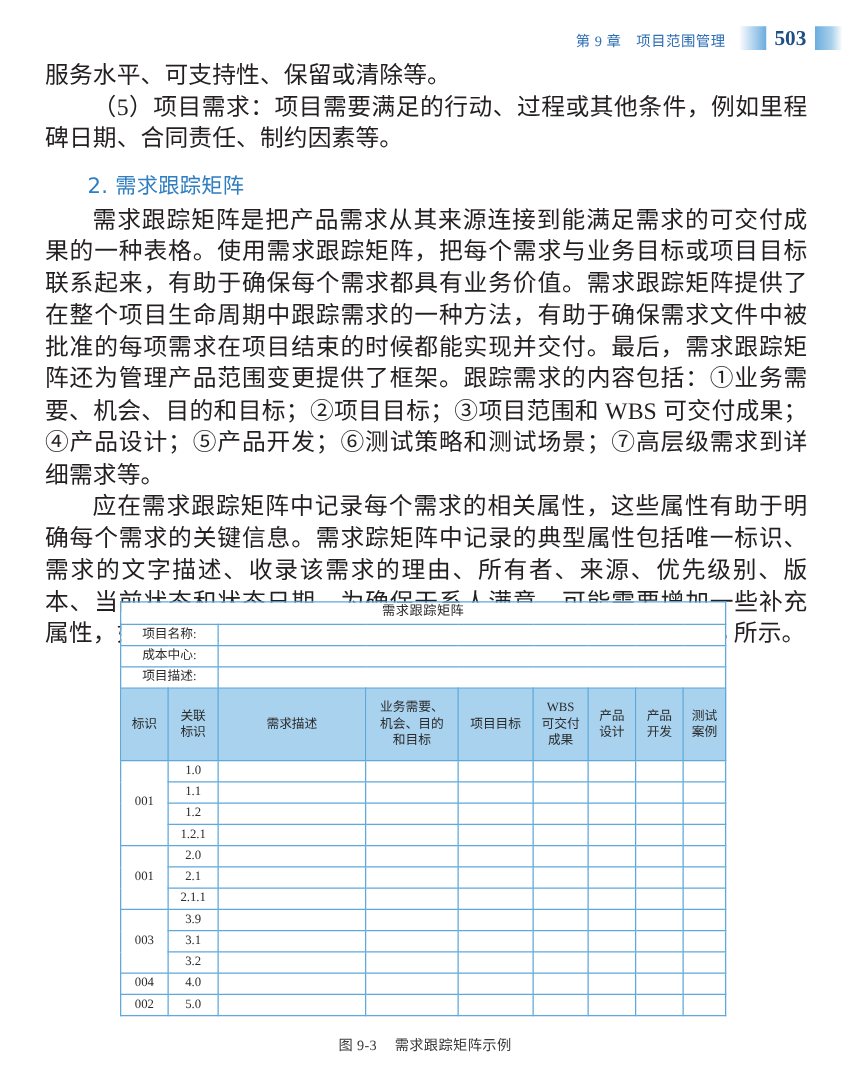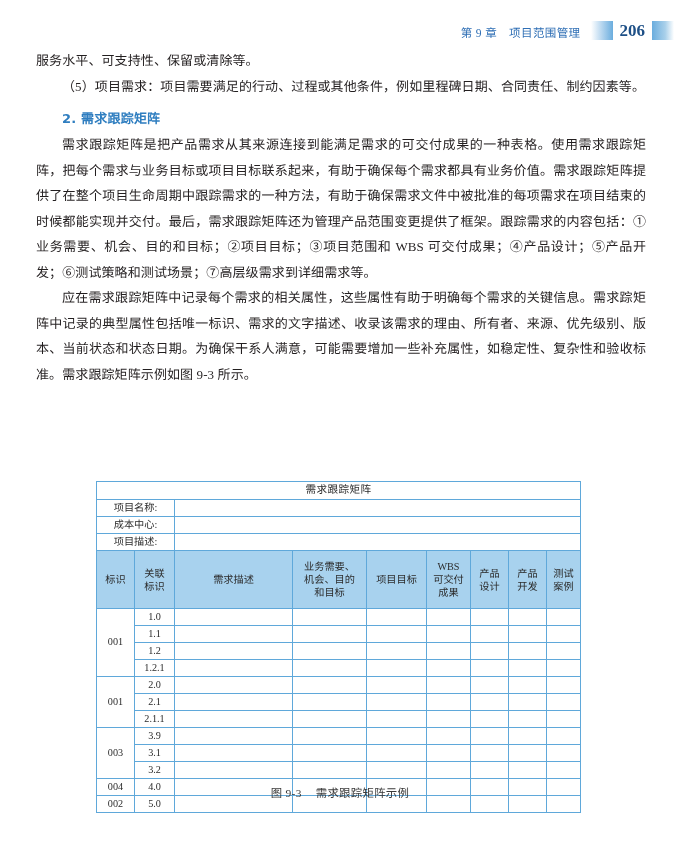--- a/index.html
+++ b/index.html
@@ -57,32 +57,32 @@
 
   
   .content {
     position: absolute;
     top: 48px;
     left: 36px;
     width: 610px;
   }
   p.para {
     margin: 0 0 0 0;
-    font-size: 13px;
+    font-size: 19px;
     line-height: 25.5px;
     text-align: justify;
     text-justify: inter-ideograph;
     letter-spacing: .1px;
   }
   p.indent { text-indent: 2em; }
 
   h3.sub-heading {
     margin: 9px 0 5px 0;
-    font-size: 13px;
-    font-weight: bold;
+    font-size: 17px;
+    font-weight: normal;
     color: #2f7ec0;
     font-family: "DejaVu Sans", "Liberation Sans", sans-serif;
     text-indent: 2em;
     letter-spacing: .2px;
   }
 
   
   .table-wrap {
     position: absolute;
     top: 481px;
@@ -126,37 +126,37 @@
     font-size: 10.2px;
     padding: 2px 1px;
     line-height: 13px;
   }
   td.id-cell   { height: 16px; font-size: 10.2px; }
   td.sub-cell  { height: 16px; font-size: 10.2px; }
   td.body-blank { height: 16px; }
 
   .caption {
     position: absolute;
-    top: 784px;
+    top: 827px;
     left: 0;
     width: 680px;
     text-align: center;
     font-size: 11.4px;
     color: #3a3a3a;
     letter-spacing: .3px;
   }
   .cap-gap { display: inline-block; width: 14px; }
 </style>
 </head>
 <body>
 
 <div class="page-header">
   <span class="header-text">第 9 章　项目范围管理</span>
   <span class="header-bar-left"></span>
-  <span class="header-pageno">206</span>
+  <span class="header-pageno">503</span>
   <span class="header-bar-right"></span>
 </div>
 
 <div class="content">
   <p class="para">服务水平、可支持性、保留或清除等。</p>
   <p class="para indent">（5）项目需求：项目需要满足的行动、过程或其他条件，例如里程碑日期、合同责任、制约因素等。</p>
 
   <h3 class="sub-heading">2. 需求跟踪矩阵</h3>
 
   <p class="para indent">需求跟踪矩阵是把产品需求从其来源连接到能满足需求的可交付成果的一种表格。使用需求跟踪矩阵，把每个需求与业务目标或项目目标联系起来，有助于确保每个需求都具有业务价值。需求跟踪矩阵提供了在整个项目生命周期中跟踪需求的一种方法，有助于确保需求文件中被批准的每项需求在项目结束的时候都能实现并交付。最后，需求跟踪矩阵还为管理产品范围变更提供了框架。跟踪需求的内容包括：①业务需要、机会、目的和目标；②项目目标；③项目范围和 WBS 可交付成果；④产品设计；⑤产品开发；⑥测试策略和测试场景；⑦高层级需求到详细需求等。</p>

